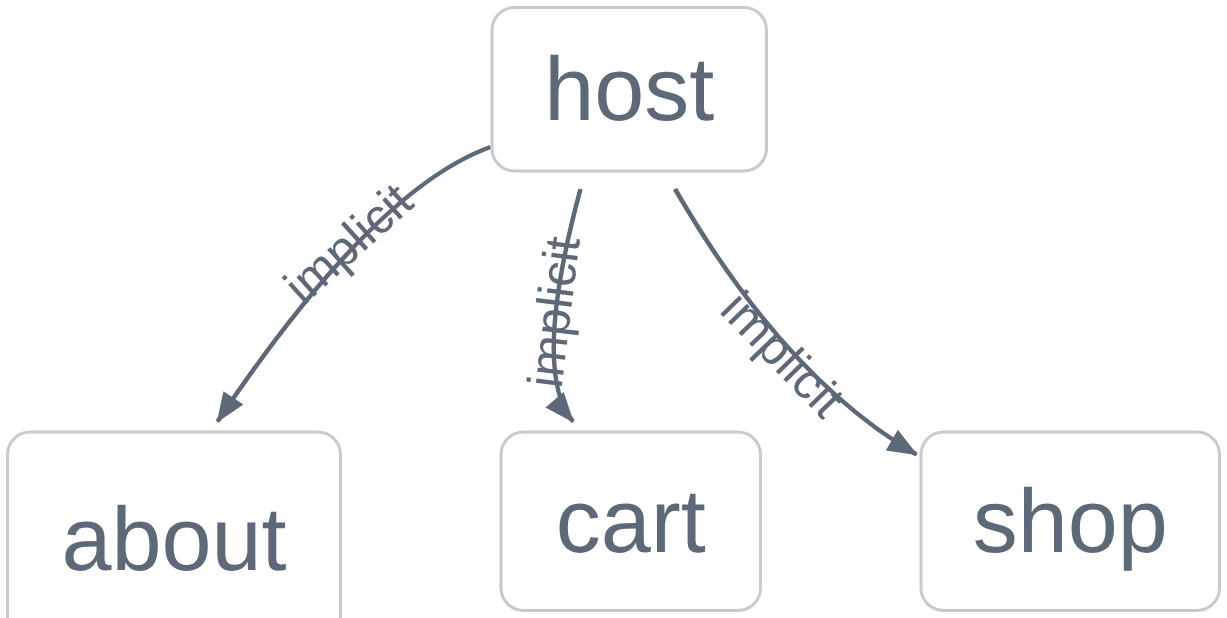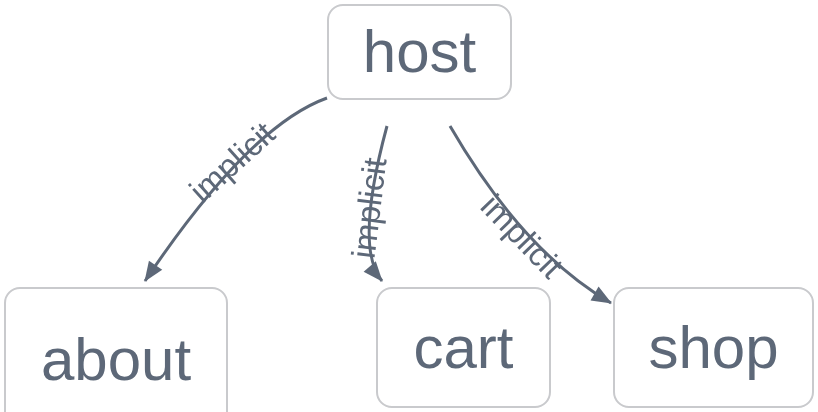--- a/index.html
+++ b/index.html
@@ -35,23 +35,23 @@
     display: flex;
     align-items: center;
     justify-content: center;
   }
   .node .label {
     color: #5d6878;
     font-size: 60px;
     line-height: 1;
     white-space: nowrap;
   }
-  .node-host  { left: 327px; top: 4px;   width: 185px; height: 96px; }
+  .node-host  { left: 327px; top: 4px;   width: 185px; height: 111px; }
   .node-about { left: 4px;   top: 287px; width: 224px; height: 145px; }
-  .node-cart  { left: 333px; top: 287px; width: 175px; height: 121px; margin-left: 43px; }
+  .node-cart  { left: 333px; top: 287px; width: 175px; height: 121px; }
   .node-shop  { left: 613px; top: 287px; width: 201px; height: 121px; justify-content: center; }
 </style>
 </head>
 <body>
 
 <div class="stage">
 
   <svg class="edge-layer" viewBox="0 0 818 412" xmlns="http://www.w3.org/2000/svg">
     <defs>
       <marker id="arrowhead" markerUnits="userSpaceOnUse" markerWidth="22" markerHeight="18" viewBox="0 0 22 18" refX="20" refY="9" orient="auto">

